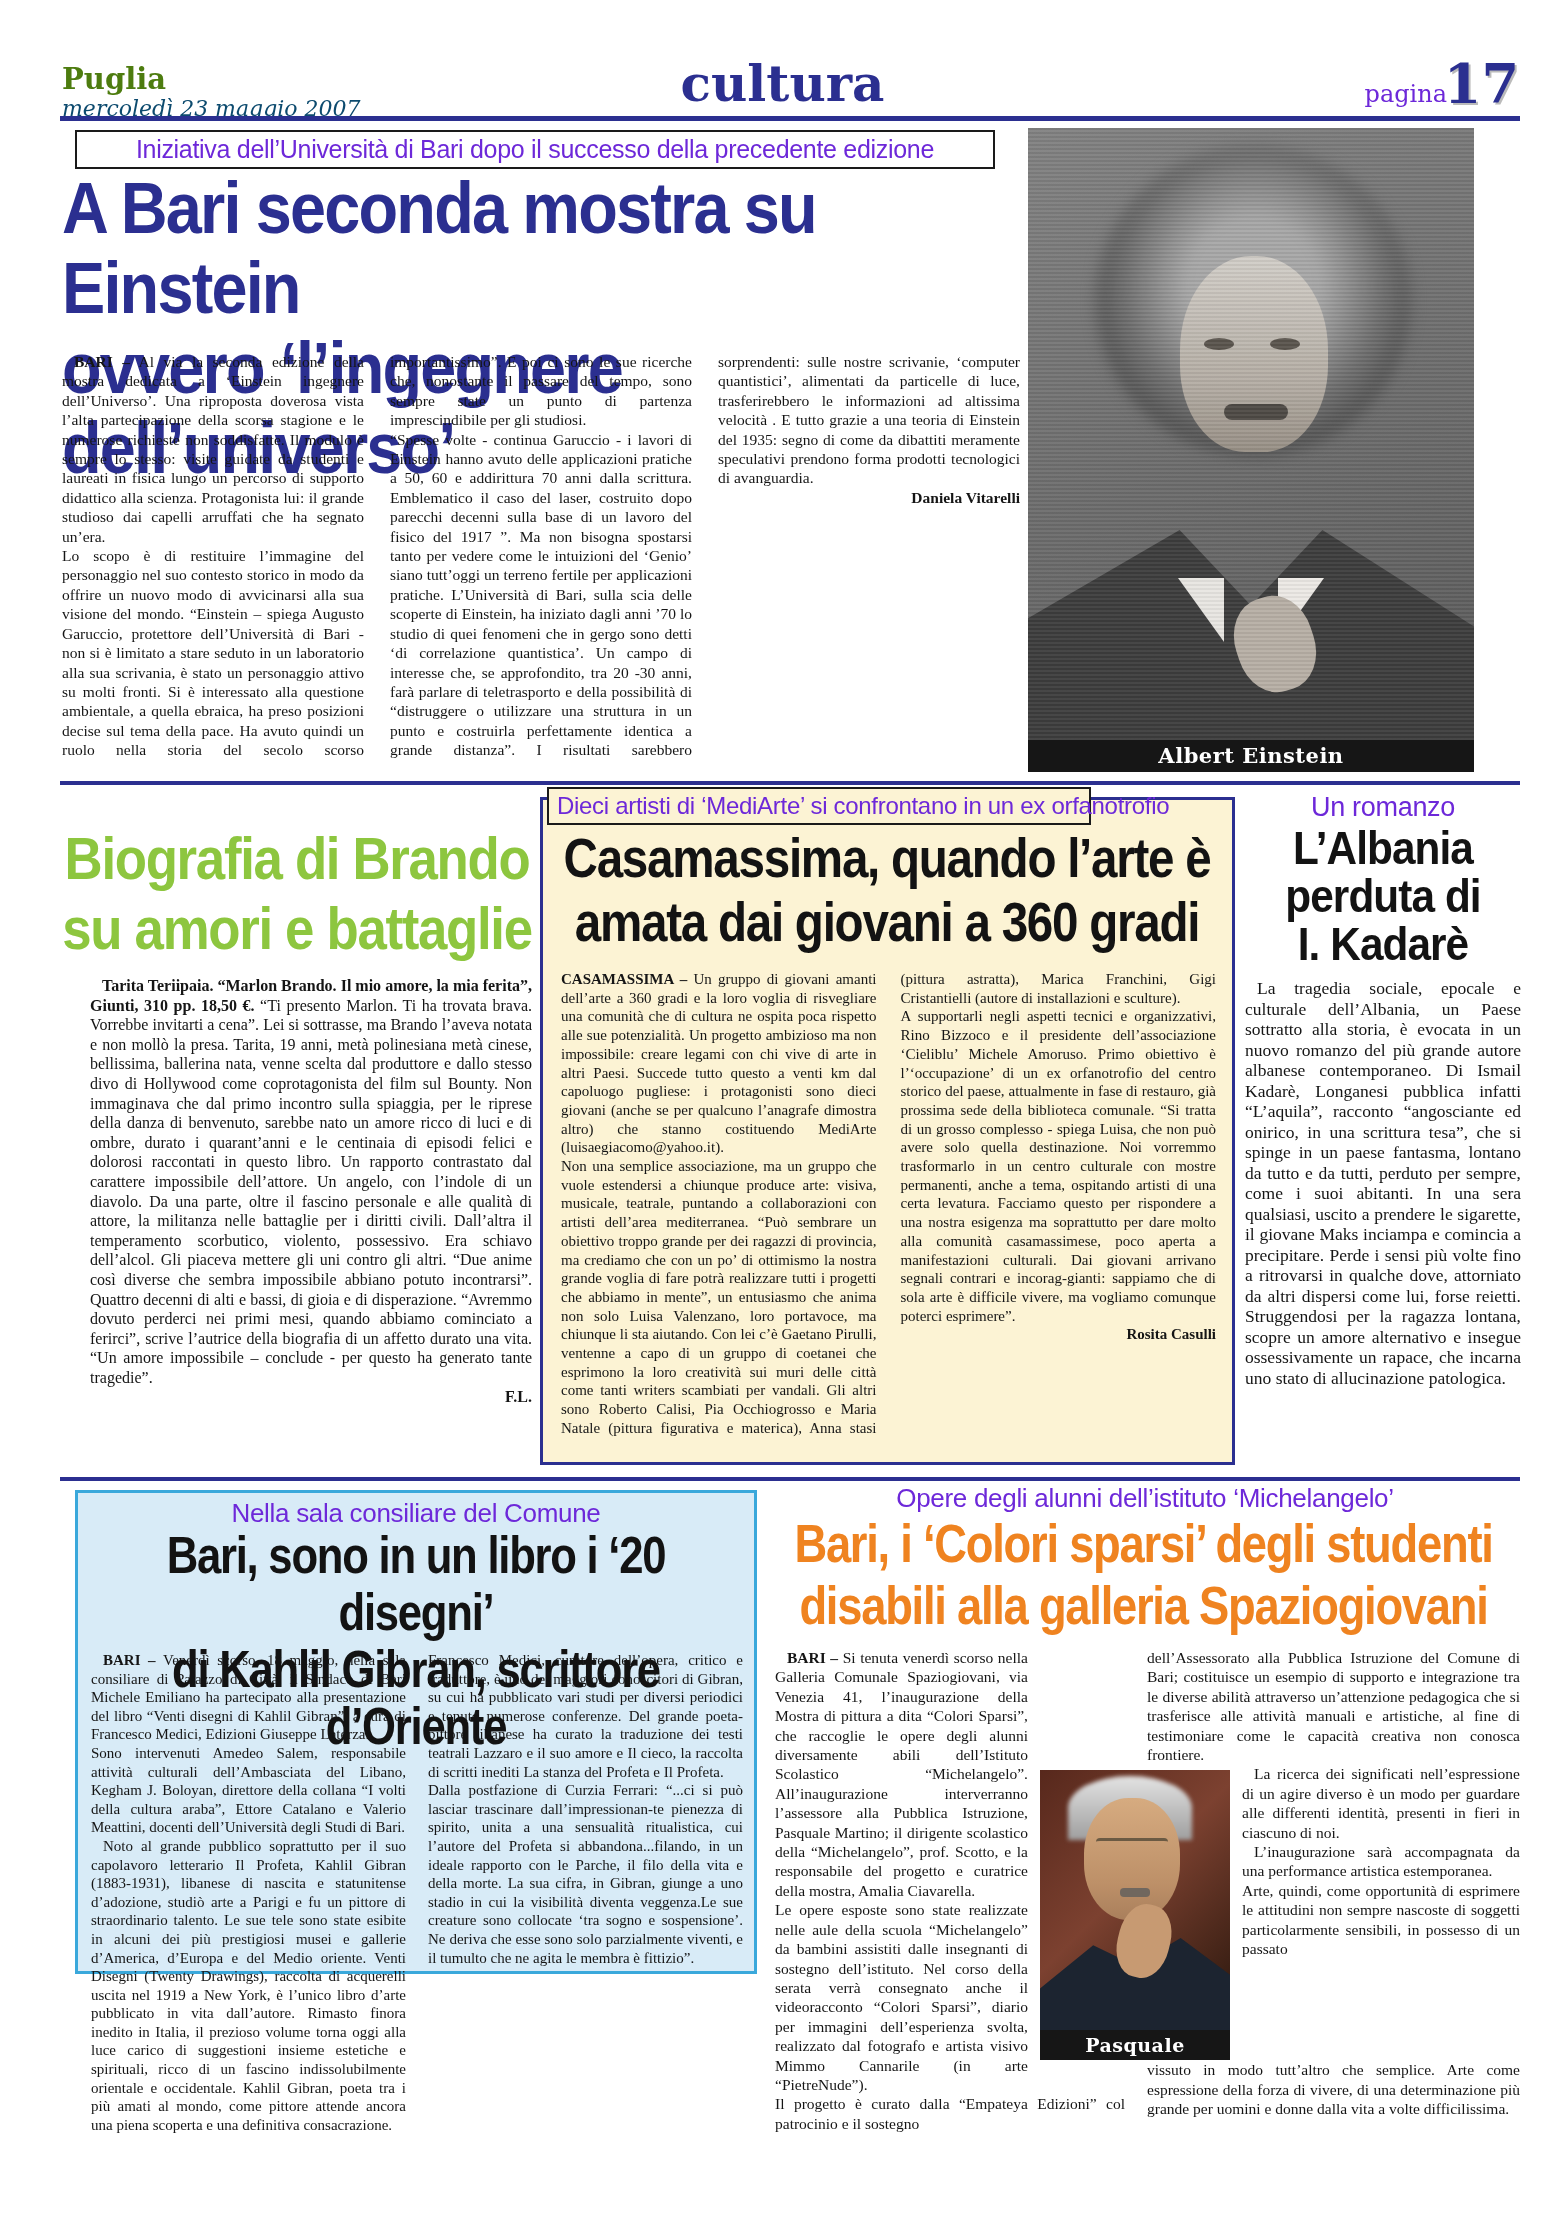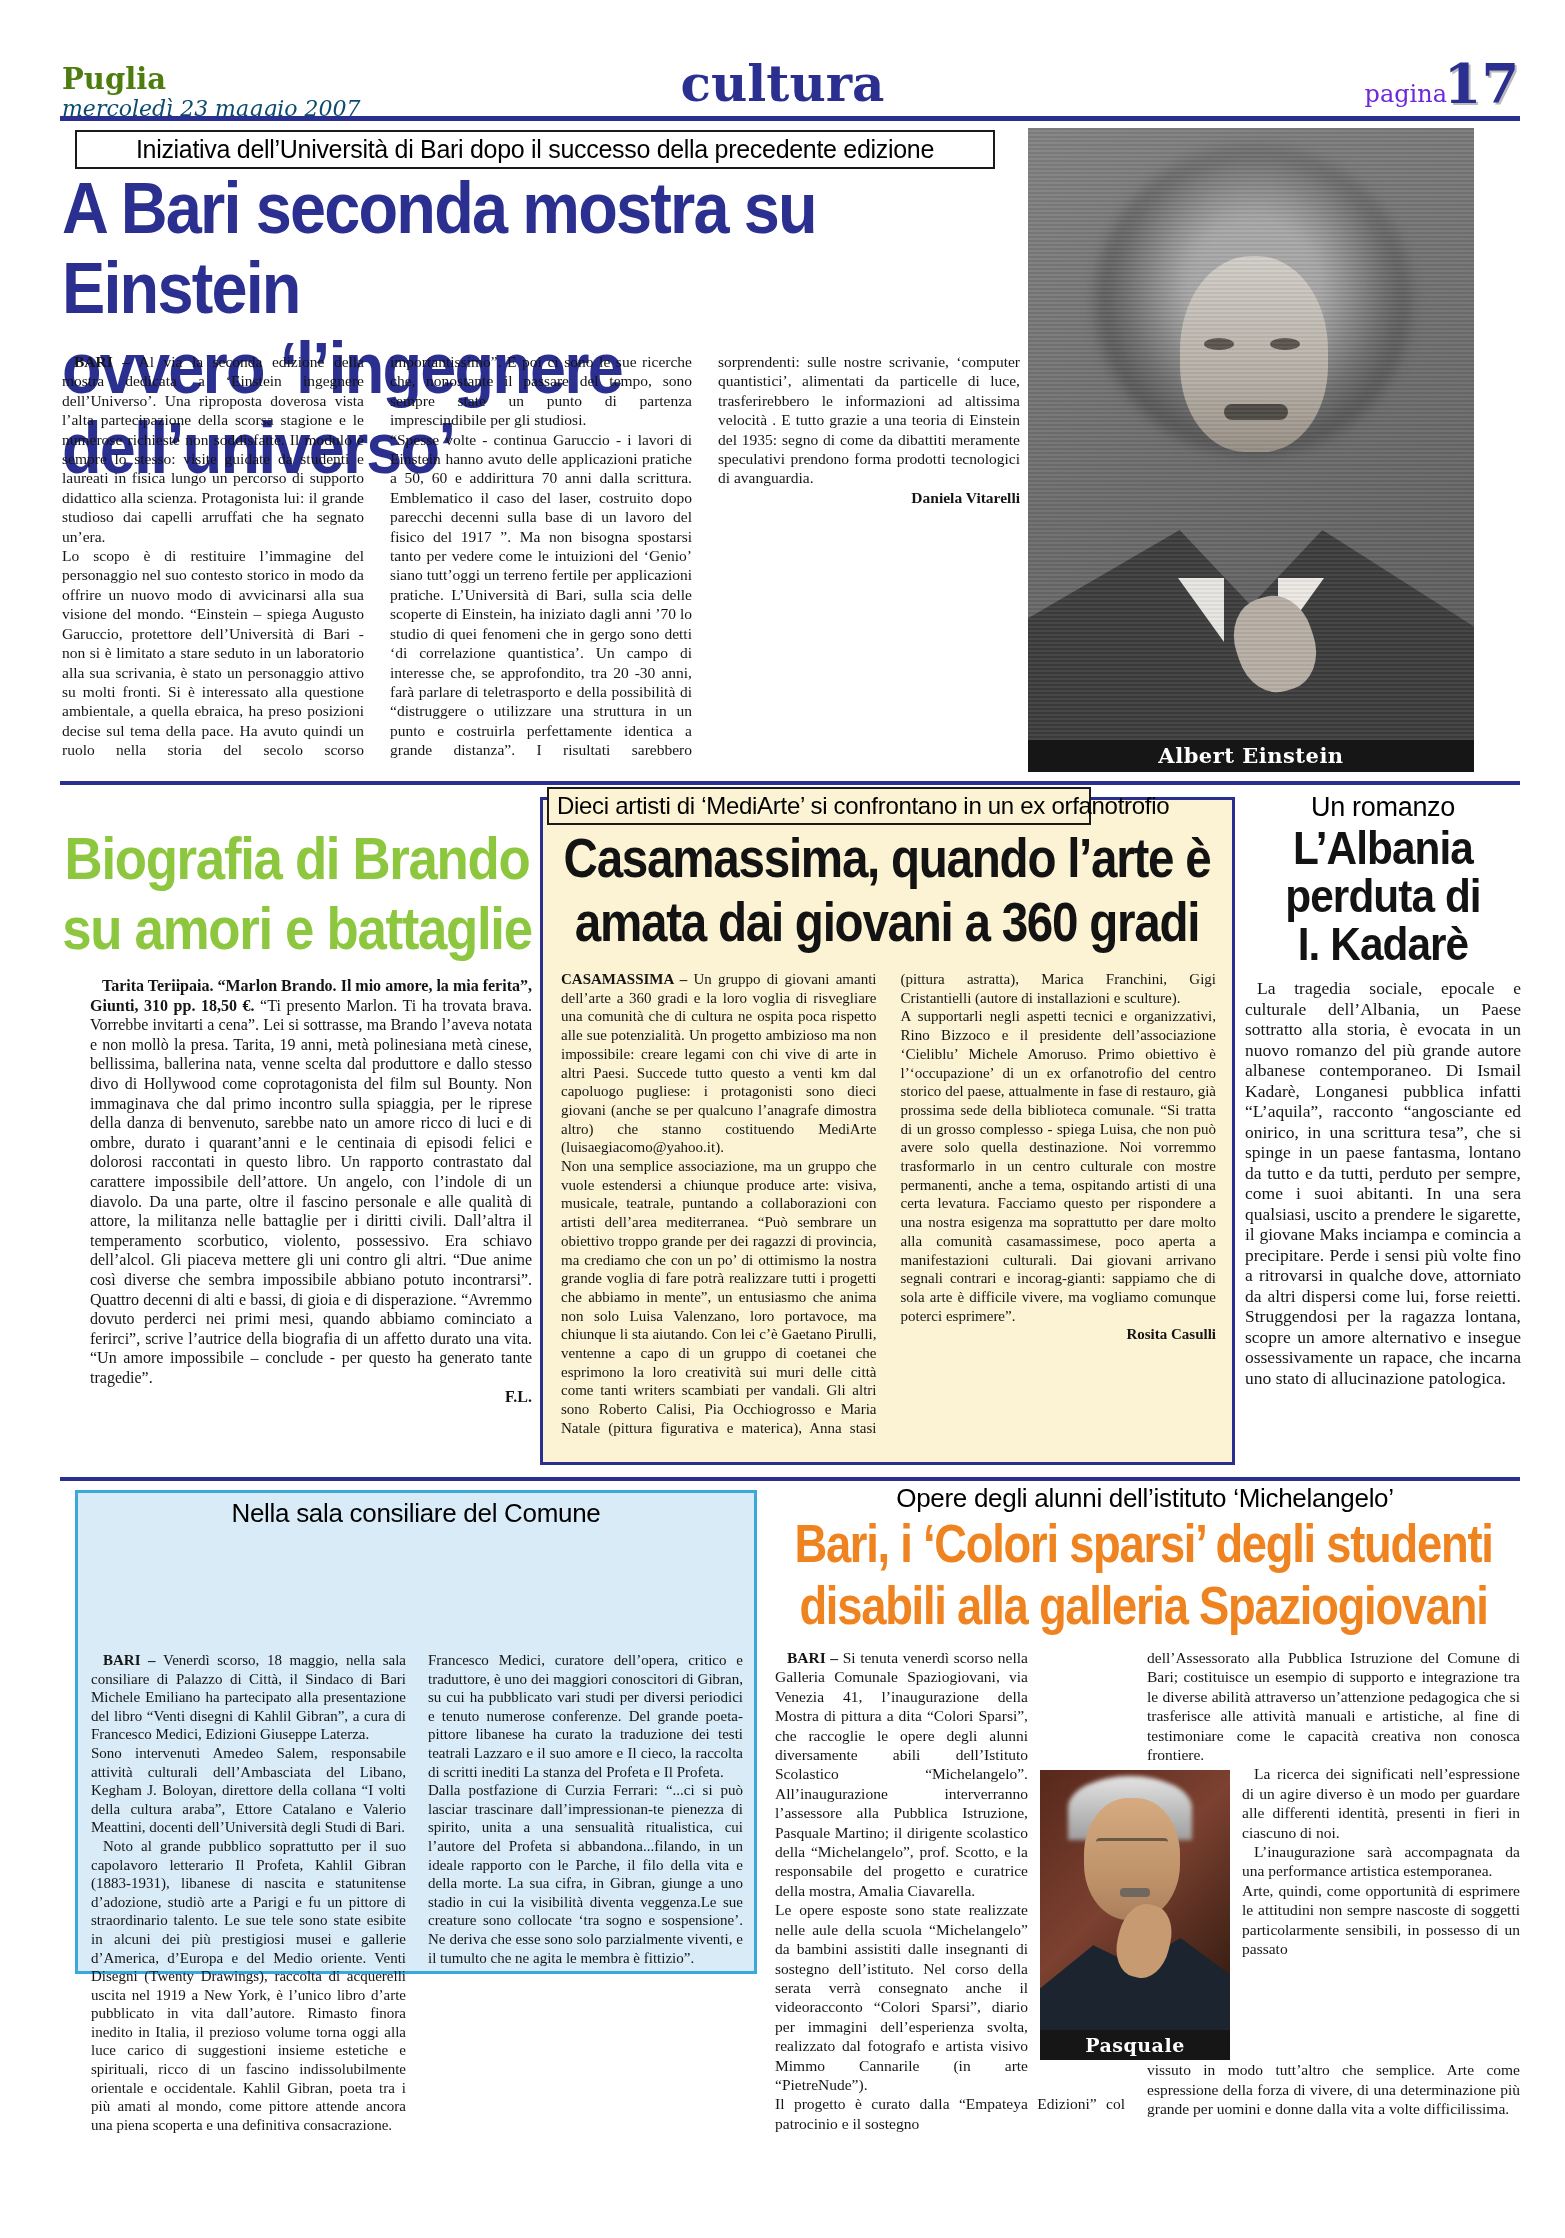--- a/index.html
+++ b/index.html
@@ -11,21 +11,21 @@
   .m-date{position:absolute;left:62px;top:96px;font-family:"DejaVu Serif",serif;font-style:italic;
           font-size:22px;color:#0c4a6e;}
   .m-section{position:absolute;left:0;top:54px;width:100%;text-align:center;
              font-family:"DejaVu Serif",serif;font-weight:bold;font-size:50px;color:#2b2f90;}
   .m-pagelabel{position:absolute;right:118px;top:80px;font-family:"DejaVu Serif",serif;
                font-size:24px;color:#6d28d9;text-align:center;}
   .m-pagenum{position:absolute;right:46px;top:52px;font-family:"DejaVu Serif",serif;font-weight:bold;
              font-size:54px;color:#2b2f90;text-shadow:2px 2px 0 #bbb;}
   .hrule{position:absolute;left:60px;right:45px;height:5px;background:#2b2f90;}
   
-  .kicker{font-family:"Liberation Sans",sans-serif;color:#000000;text-align:center;
+  .kicker{font-family:"Liberation Sans",sans-serif;color:#6d28d9;text-align:center;
           letter-spacing:-0.3px;white-space:nowrap;}
   .hl{font-family:"Liberation Sans",sans-serif;font-weight:bold;letter-spacing:-1.5px;}
   .bt{font-family:"Liberation Serif",serif;text-align:justify;color:#151515;}
   .bt p{margin:0;padding:0;}
   .ti{text-indent:12px;}
   .byline{font-weight:bold;text-align:right;padding-right:6px;}
   .capbar{background:#161616;color:#fff;text-align:center;font-family:"DejaVu Serif",serif;
           font-weight:bold;letter-spacing:0.5px;}
   
   .e-kickerbox{position:absolute;left:75px;top:130px;width:916px;border:2px solid #1a1a1a;
@@ -188,20 +188,26 @@
     </div>
   </div>
   <div class="bt a-body">
     <p class="ti">La tragedia sociale, epocale e culturale dell’Albania, un Paese sottratto alla storia, è evocata in un nuovo romanzo del più grande autore albanese contemporaneo. Di Ismail Kadarè, Longanesi pubblica infatti “L’aquila”, racconto “angosciante ed onirico, in una scrittura tesa”, che si spinge in un paese fantasma, lontano da tutto e da tutti, perduto per sempre, come i suoi abitanti. In una sera qualsiasi, uscito a prendere le sigarette, il giovane Maks inciampa e comincia a precipitare. Perde i sensi più volte fino a ritrovarsi in  qualche dove, attorniato da altri dispersi come lui, forse reietti. Struggendosi per la ragazza lontana, scopre un amore alternativo e insegue ossessivamente un rapace, che incarna uno stato di allucinazione patologica.</p>
   </div>
 
   <div class="hrule" style="top:1477px;height:4px;"></div>
 
   <div class="g-box">
     <div class="kicker g-kicker">Nella sala consiliare del Comune</div>
+    <div class="hl g-hl">
+      <div class="g-hl-in">
+        <div>Bari, sono in un libro i ‘20 disegni’</div>
+        <div>di Kahlil Gibran, scrittore d’Oriente</div>
+      </div>
+    </div>
     <div class="bt g-body">
       <p class="ti"><b>BARI –</b><span> Venerdì scorso, 18 maggio, nella sala consiliare di Palazzo di Città, il Sindaco di Bari Michele Emiliano ha partecipato alla presentazione del libro “Venti disegni di Kahlil Gibran”,  a cura di Francesco Medici, Edizioni Giuseppe Laterza.</span></p>
       <p>Sono intervenuti Amedeo Salem, responsabile attività culturali dell’Ambasciata del Libano, Kegham J. Boloyan, direttore della collana “I volti della cultura araba”, Ettore Catalano e Valerio Meattini, docenti dell’Università degli Studi di Bari.</p>
       <p class="ti">Noto al grande pubblico soprattutto per il suo capolavoro letterario Il Profeta, Kahlil Gibran (1883-1931), libanese di nascita e statunitense d’adozione, studiò arte a Parigi e fu un pittore di straordinario talento. Le sue tele sono state esibite in alcuni dei più prestigiosi musei e gallerie d’America, d’Europa e del Medio oriente. Venti Disegni (Twenty Drawings), raccolta di acquerelli uscita nel 1919 a New York, è l’unico libro d’arte pubblicato in vita dall’autore. Rimasto finora inedito in Italia, il prezioso volume torna oggi alla luce carico di suggestioni insieme estetiche e spirituali, ricco di un fascino indissolubilmente orientale e occidentale. Kahlil Gibran, poeta tra i più amati al mondo, come pittore attende ancora una piena scoperta e una definitiva consacrazione.</p>
       <p>Francesco Medici, curatore dell’opera, critico e traduttore, è uno dei maggiori conoscitori di Gibran, su cui ha pubblicato vari studi per diversi periodici e tenuto numerose conferenze. Del grande poeta-pittore libanese ha curato la traduzione dei testi teatrali Lazzaro e il suo amore e Il cieco, la raccolta di scritti inediti La stanza del Profeta e Il Profeta.</p>
       <p>Dalla postfazione di Curzia Ferrari: “...ci si può lasciar trascinare dall’impressionan-te pienezza di spirito, unita a una sensualità ritualistica, cui l’autore del Profeta si abbandona...filando, in un ideale rapporto con le Parche, il filo della vita e della morte. La sua cifra, in Gibran, giunge a uno stadio in cui la visibilità diventa veggenza.Le sue creature sono collocate ‘tra sogno e sospensione’. Ne deriva che esse sono solo parzialmente viventi, e il tumulto che ne agita le membra è fittizio”.</p>
     </div>
   </div>
 
   <div class="kicker s-kicker">Opere degli alunni dell’istituto ‘Michelangelo’</div>

